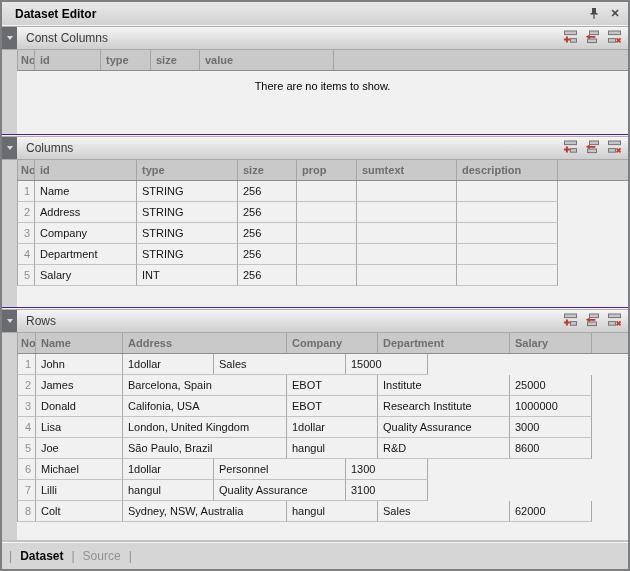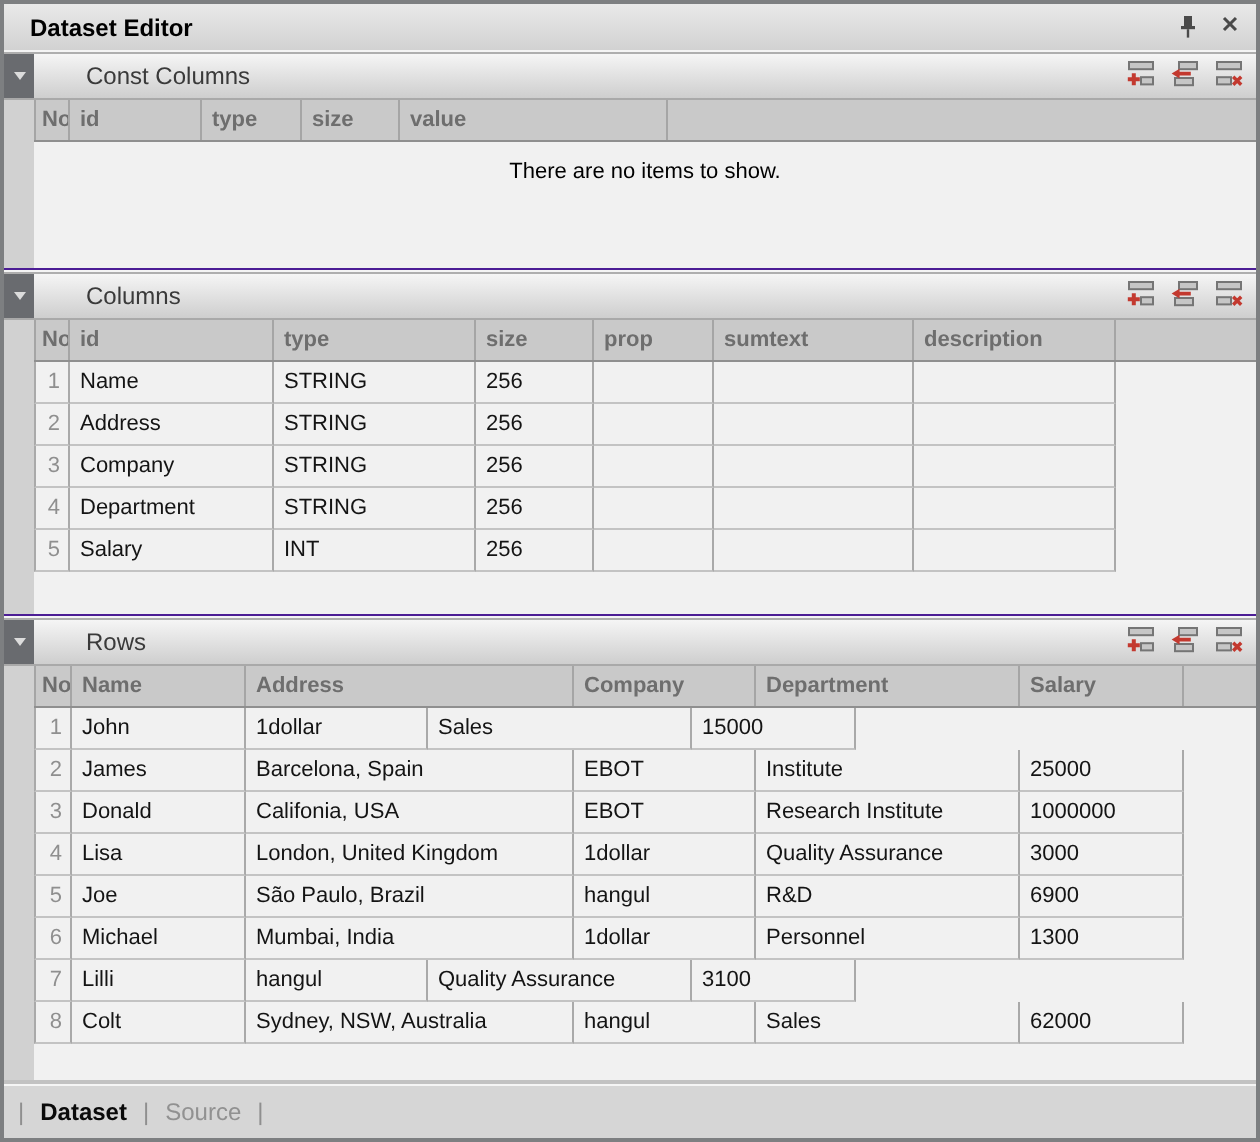--- a/index.html
+++ b/index.html
@@ -27,21 +27,21 @@
   .section-rows{flex:1 1 auto;}
   .section-header{
     height:22px;flex:0 0 auto;display:flex;align-items:stretch;
     background:linear-gradient(#f5f5f5,#cecece);
     border-bottom:1px solid #a9a9a9;
   }
   .collapse-btn{width:15px;flex:0 0 auto;background:#696b6f;display:flex;
     align-items:center;justify-content:center;border:none;padding:0;cursor:default;}
   .collapse-btn .tri{width:0;height:0;border-left:3px solid transparent;
     border-right:3px solid transparent;border-top:4px solid #dcdcdc;}
-  .section-title{display:flex;align-items:center;padding-left:26px;color:#3a3a3a;font-size:12px;}
+  .section-title{display:flex;align-items:center;padding-left:9px;color:#3a3a3a;font-size:12px;}
   .toolbar{margin-left:auto;display:flex;align-items:center;gap:5px;padding-right:5px;}
   .tool-btn{width:17px;height:16px;border:none;background:transparent;padding:0;margin:0;
     display:flex;align-items:center;justify-content:center;cursor:default;}
   
   .section-body{display:flex;flex:1 1 auto;background:#f1f1f1;overflow:hidden;}
   .gutter{width:15px;flex:0 0 auto;background:#d1d1d1;}
   .table-area{flex:1 1 auto;display:flex;flex-direction:column;overflow:hidden;}
   .area-const{height:84px;}
   .area-columns{height:147px;}
   .thead{display:flex;height:20px;flex:0 0 auto;background:#c9c9c9;
@@ -306,26 +306,25 @@
               <div class="td" style="width: 91px;">1dollar</div>
               <div class="td" style="width: 132px;">Quality Assurance</div>
               <div class="td" style="width: 82px;">3000</div>
             </div>
             <div class="trow">
               <div class="td td-no" style="width: 19px;">5</div>
               <div class="td" style="width: 87px;">Joe</div>
               <div class="td" style="width: 164px;">São Paulo, Brazil</div>
               <div class="td" style="width: 91px;">hangul</div>
               <div class="td" style="width: 132px;">R&amp;D</div>
-              <div class="td" style="width: 82px;">6900</div>
+              <div class="td" style="width: 82px;">8600</div>
             </div>
             <div class="trow">
               <div class="td td-no" style="width: 19px;">6</div>
               <div class="td" style="width: 87px;">Michael</div>
-              <div class="td" style="width: 164px;">Mumbai, India</div>
               <div class="td" style="width: 91px;">1dollar</div>
               <div class="td" style="width: 132px;">Personnel</div>
               <div class="td" style="width: 82px;">1300</div>
             </div>
             <div class="trow">
               <div class="td td-no" style="width: 19px;">7</div>
               <div class="td" style="width: 87px;">Lilli</div>
               <div class="td" style="width: 91px;">hangul</div>
               <div class="td" style="width: 132px;">Quality Assurance</div>
               <div class="td" style="width: 82px;">3100</div>

